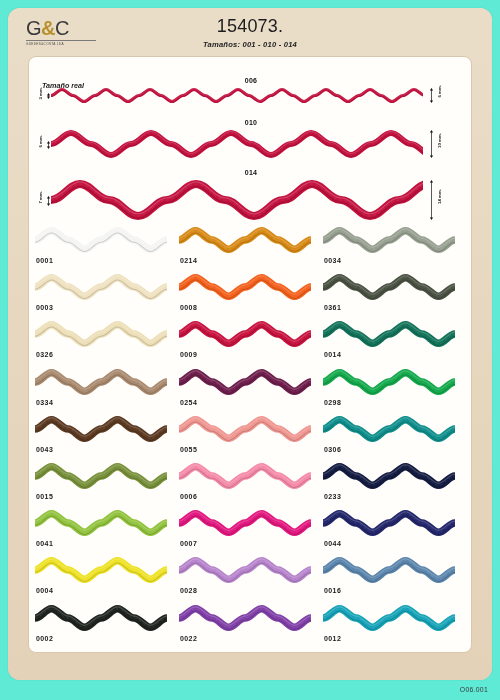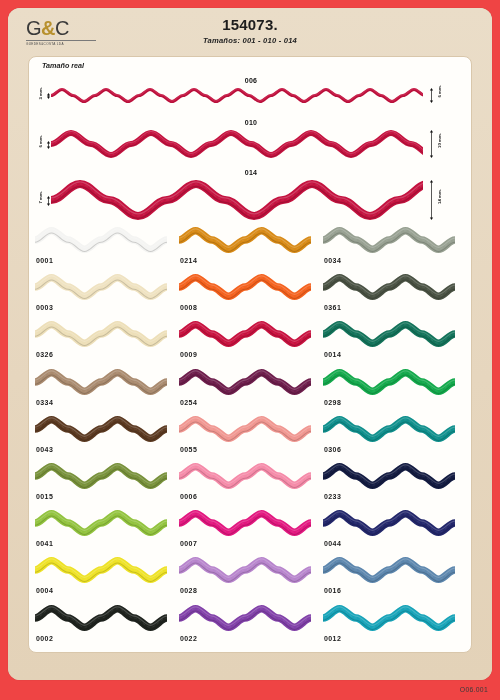--- a/index.html
+++ b/index.html
@@ -5,21 +5,21 @@
   * { box-sizing: border-box; margin: 0; padding: 0; }
   html, body {
     width: 500px; height: 700px;
     background: #ffffff;
     font-family: "Liberation Sans", sans-serif;
     overflow: hidden;
   }
   .page {
     position: relative;
     width: 500px; height: 700px;
-    background: #ef4444;
+    background: #5eead4;
   }
   
   .card {
     position: absolute;
     left: 8px; top: 8px;
     width: 484px; height: 672px;
     background: #e8d9c3;
     border-radius: 12px;
     box-shadow: 0 0 1px rgba(0,0,0,0.25);
   }
@@ -58,22 +58,22 @@
     width: 70px;
     white-space: nowrap;
     overflow: hidden;
   }
   .title-block {
     position: absolute;
     left: 0; top: 8px; width: 484px;
     text-align: center;
   }
   .ref-number {
-    font-size: 15px;
-    font-weight: 700;
+    font-size: 18px;
+    font-weight: 400;
     color: #1d1d1d;
     letter-spacing: 0.2px;
   }
   .sizes-line {
     font-size: 7.6px;
     font-weight: 700;
     font-style: italic;
     color: #242424;
     margin-top: 3px;
     letter-spacing: 0.2px;
@@ -87,21 +87,21 @@
     border-radius: 8px;
     border: 0.8px solid #d9c7ab;
   }
   
   .realsize {
     position: absolute;
     left: 0; top: 0; width: 444px; height: 166px;
   }
   .realsize-label {
     position: absolute;
-    left: 13px; top: 4px;
+    left: 13px; top: 24px;
     font-size: 7.2px;
     font-style: italic;
     font-weight: 700;
     color: #1d1d1d;
   }
   .demo-row { position: absolute; left: 0; width: 444px; }
   .demo-row .wave-wrap { position: absolute; left: 22px; }
   .demo-caption {
     position: absolute;
     width: 444px; text-align: center;

